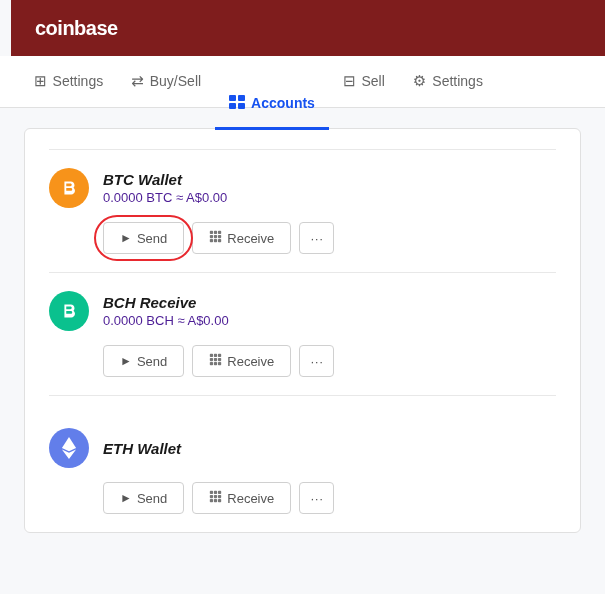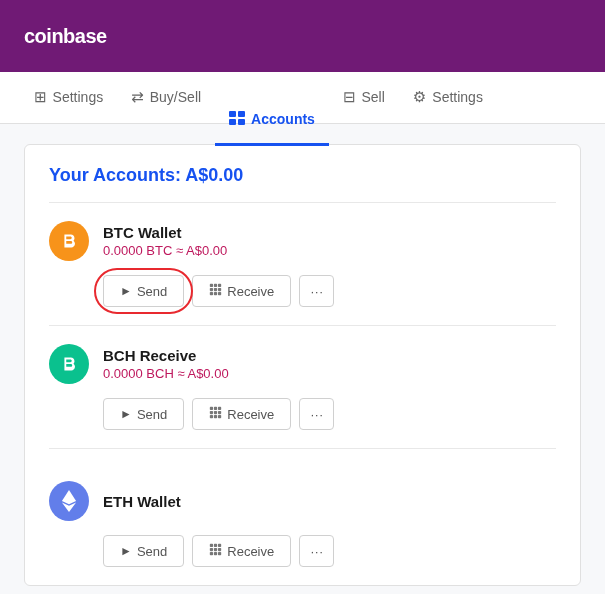--- a/index.html
+++ b/index.html
@@ -1,24 +1,25 @@
 <!DOCTYPE html>
 <html><head>
   <meta charset="utf-8">
   <style>
     * { box-sizing: border-box; margin: 0; padding: 0; }
     body { font-family: -apple-system, BlinkMacSystemFont, 'Segoe UI', sans-serif; background: #f7f8fa; width: 605px; }
 
     
     .header {
-      background: #701a75;
+      background: #7f1d1d;
       padding: 0 24px;
-      height: 72px;
-      display: flex;
-      align-items: center;
+      height: 56px;
+      display: flex;
+      align-items: center;
+      margin-left: 11px;
     }
     .header-logo {
       color: #fff;
       font-size: 20px;
       font-weight: 700;
       letter-spacing: -0.5px;
     }
 
     
     .nav {
@@ -98,24 +99,25 @@
       flex-shrink: 0;
     }
     .wallet-icon.btc { background: #f7931a; }
     .wallet-icon.bch { background: #0ac18e; }
     .wallet-icon.eth { background: #627eea; }
 
     .wallet-name {
       font-size: 15px;
       font-weight: 600;
       color: #1a1a1a;
+      font-style: italic;
     }
     .wallet-balance {
       font-size: 13px;
-      color: #be185d;
+      color: #4c1d95;
       margin-top: 2px;
     }
 
     .wallet-actions {
       display: flex;
       gap: 8px;
       padding-left: 54px;
     }
 
     .btn {
@@ -197,21 +199,20 @@
   </a>
   <a class="nav-item">
     <span class="nav-icon">⚙</span>
     <span>Settings</span>
   </a>
 </nav>
 
 <div class="main">
   <div class="accounts-header">
 
-    <div class="accounts-title">Your Accounts: A$0.00</div>
 
     <div class="wallet-card">
       <div class="wallet-info">
         <div class="wallet-icon btc">
           <svg width="22" height="22" viewBox="0 0 24 24" fill="white">
             <path d="M17.06 11.57c.59-.69.94-1.59.94-2.57 0-2.21-1.79-4-4-4H7v14h7.5c2.21 0 4-1.79 4-4 0-1.22-.55-2.31-1.44-3.03zM9 7h4.5c.83 0 1.5.67 1.5 1.5S14.33 10 13.5 10H9V7zm5 8H9v-3h5c.83 0 1.5.67 1.5 1.5S14.83 15 14 15z"></path>
           </svg>
         </div>
         <div>
           <div class="wallet-name">BTC Wallet</div>

